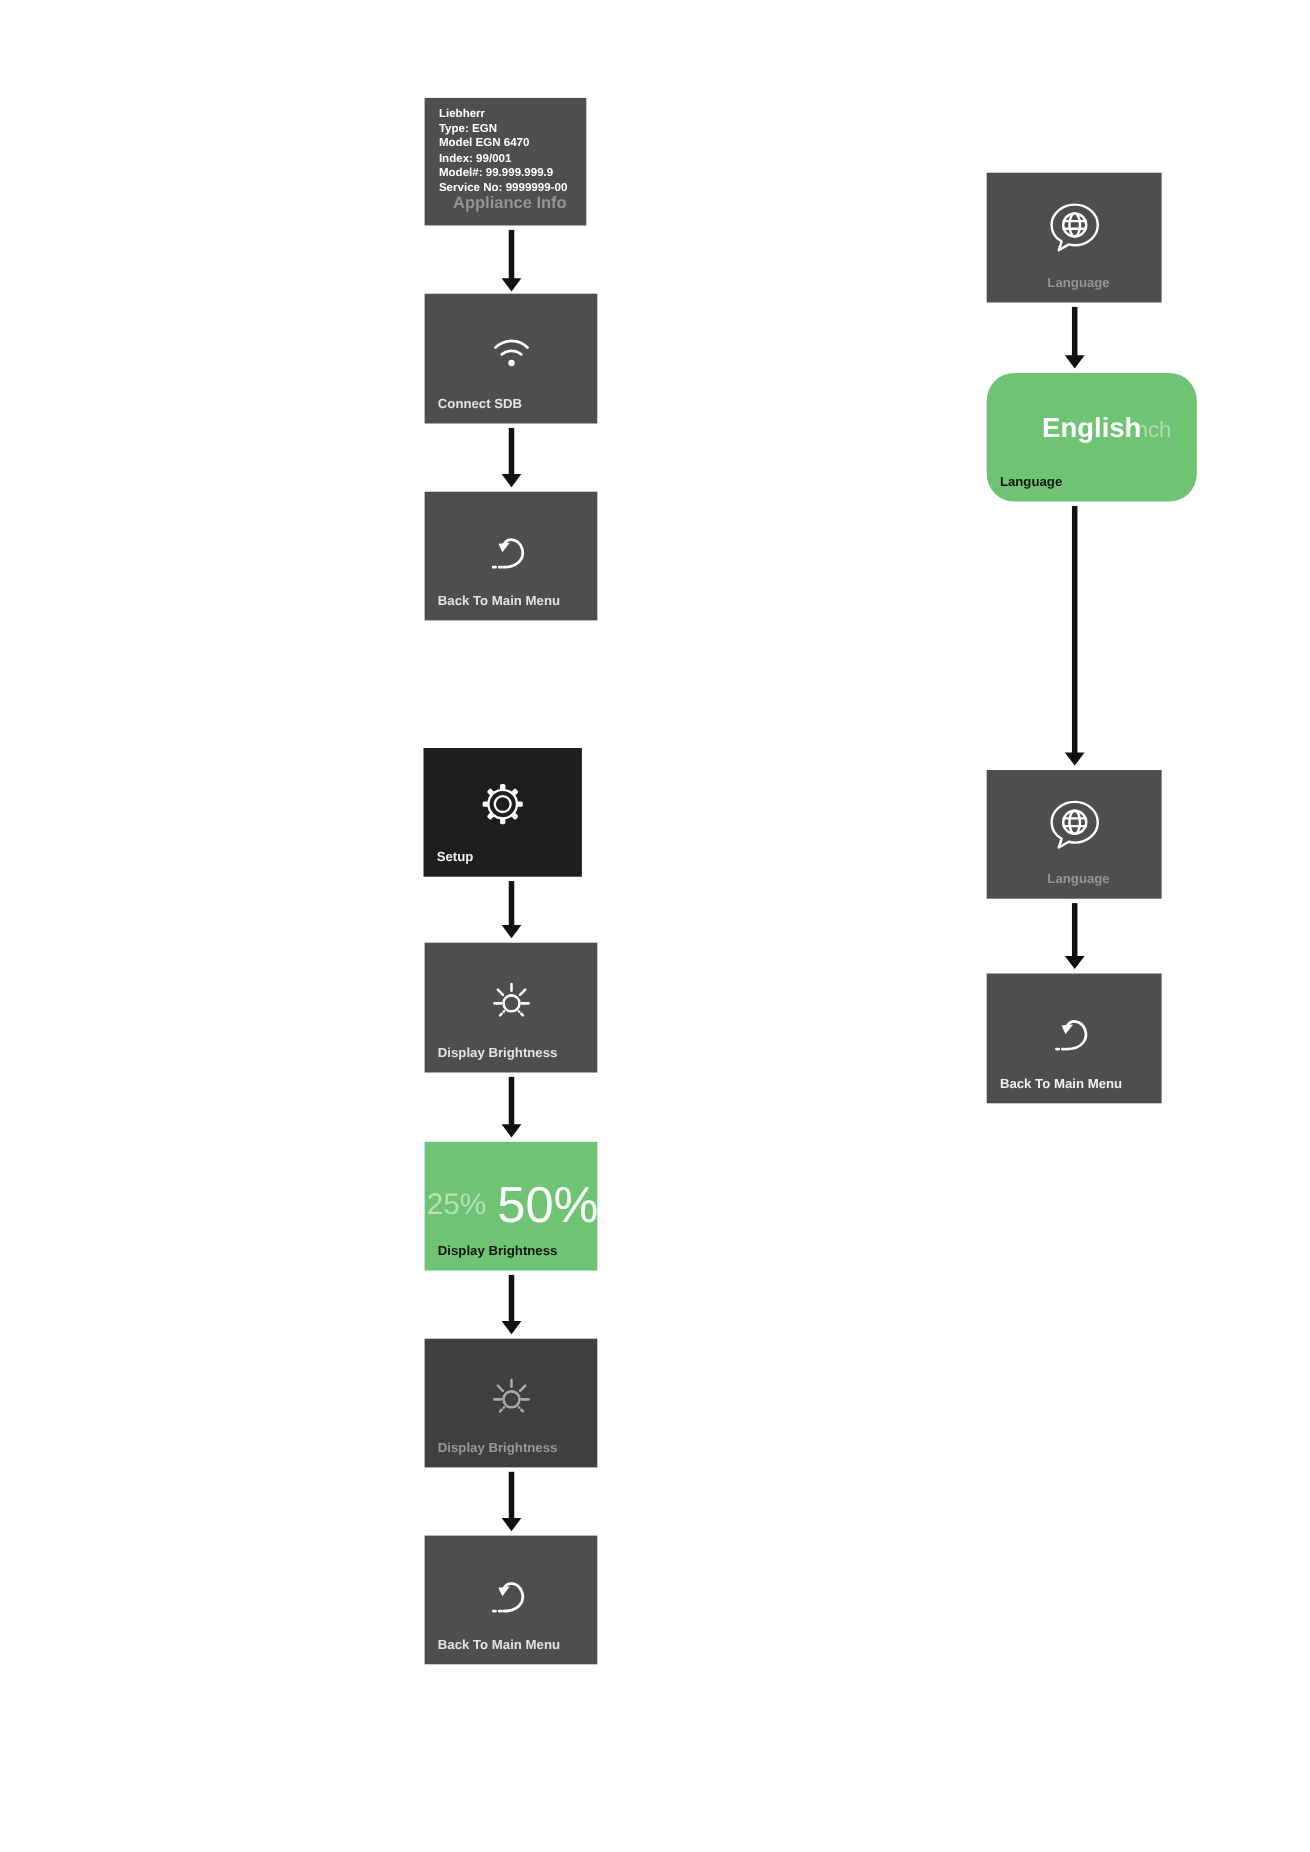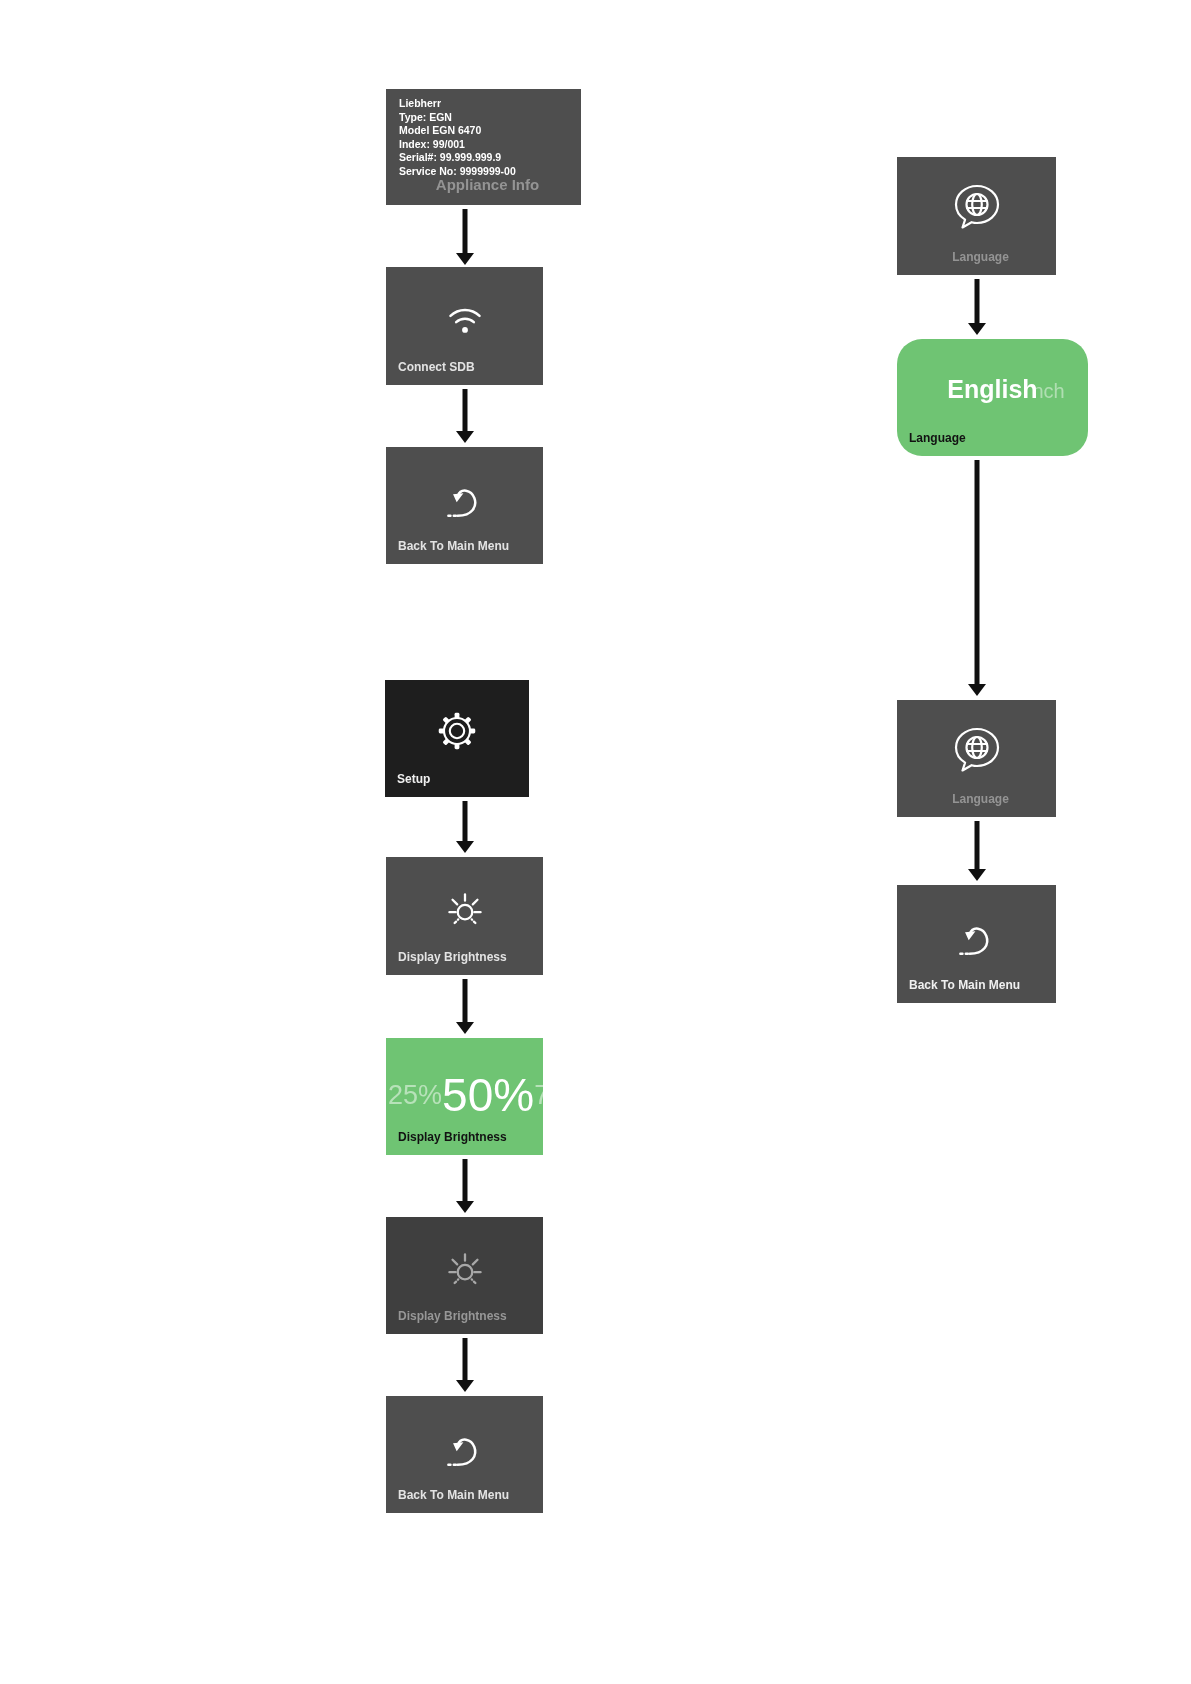--- a/index.html
+++ b/index.html
@@ -37,21 +37,21 @@
   .val-row{
     position:absolute;top:22px;left:0;right:0;height:70px;
     display:flex;align-items:center;justify-content:space-between;
     padding-left:2px;
   }
   .val-frag{
     font-size:27px;font-weight:400;color:rgba(255,255,255,.5);white-space:nowrap;
   }
   .val-frag.clip{margin-right:-15px;}
   .val-selected{
-    font-size:46px;font-weight:400;color:#ffffff;white-space:nowrap;
+    font-size:46px;font-weight:400;color:#ffffff;white-space:nowrap;margin-left:10px;
   }
   .lang-row{position:absolute;top:36px;left:0;right:0;height:40px;}
   .lang-selected{
     position:absolute;left:0;right:0;top:0;text-align:center;
     font-size:25px;font-weight:bold;color:#ffffff;
   }
   .lang-frag{
     position:absolute;left:calc(50% + 40px);top:5px;
     font-size:20px;font-weight:normal;color:rgba(255,255,255,.45);
   }
@@ -65,27 +65,27 @@
     position:absolute;bottom:0;left:0;width:0;height:0;
     border-left:9px solid transparent;border-right:9px solid transparent;
     border-top:12px solid var(--arrow-black,#101010);
   }
 </style>
 </head>
 <body>
 
 <div class="canvas">
 
-  <section class="panel" style="left:386px;top:89px;width:147px;height:116px;padding-left:48px;">
+  <section class="panel" style="left:386px;top:89px;width:147px;height:116px;">
     <div class="info-lines">
       <span>Liebherr</span>
       <span>Type: EGN</span>
       <span>Model EGN 6470</span>
       <span>Index: 99/001</span>
-      <span>Serial#: 99.999.999.9</span>
+      <span>Model#: 99.999.999.9</span>
       <span>Service No: 9999999-00</span>
     </div>
     <div class="label muted info-label">Appliance Info</div>
   </section>
 
   <div class="arrow" style="left:455.5px;top:209px;height:56px;">
       <i class="shaft"></i>
       <i class="head"></i>
     </div>
 

